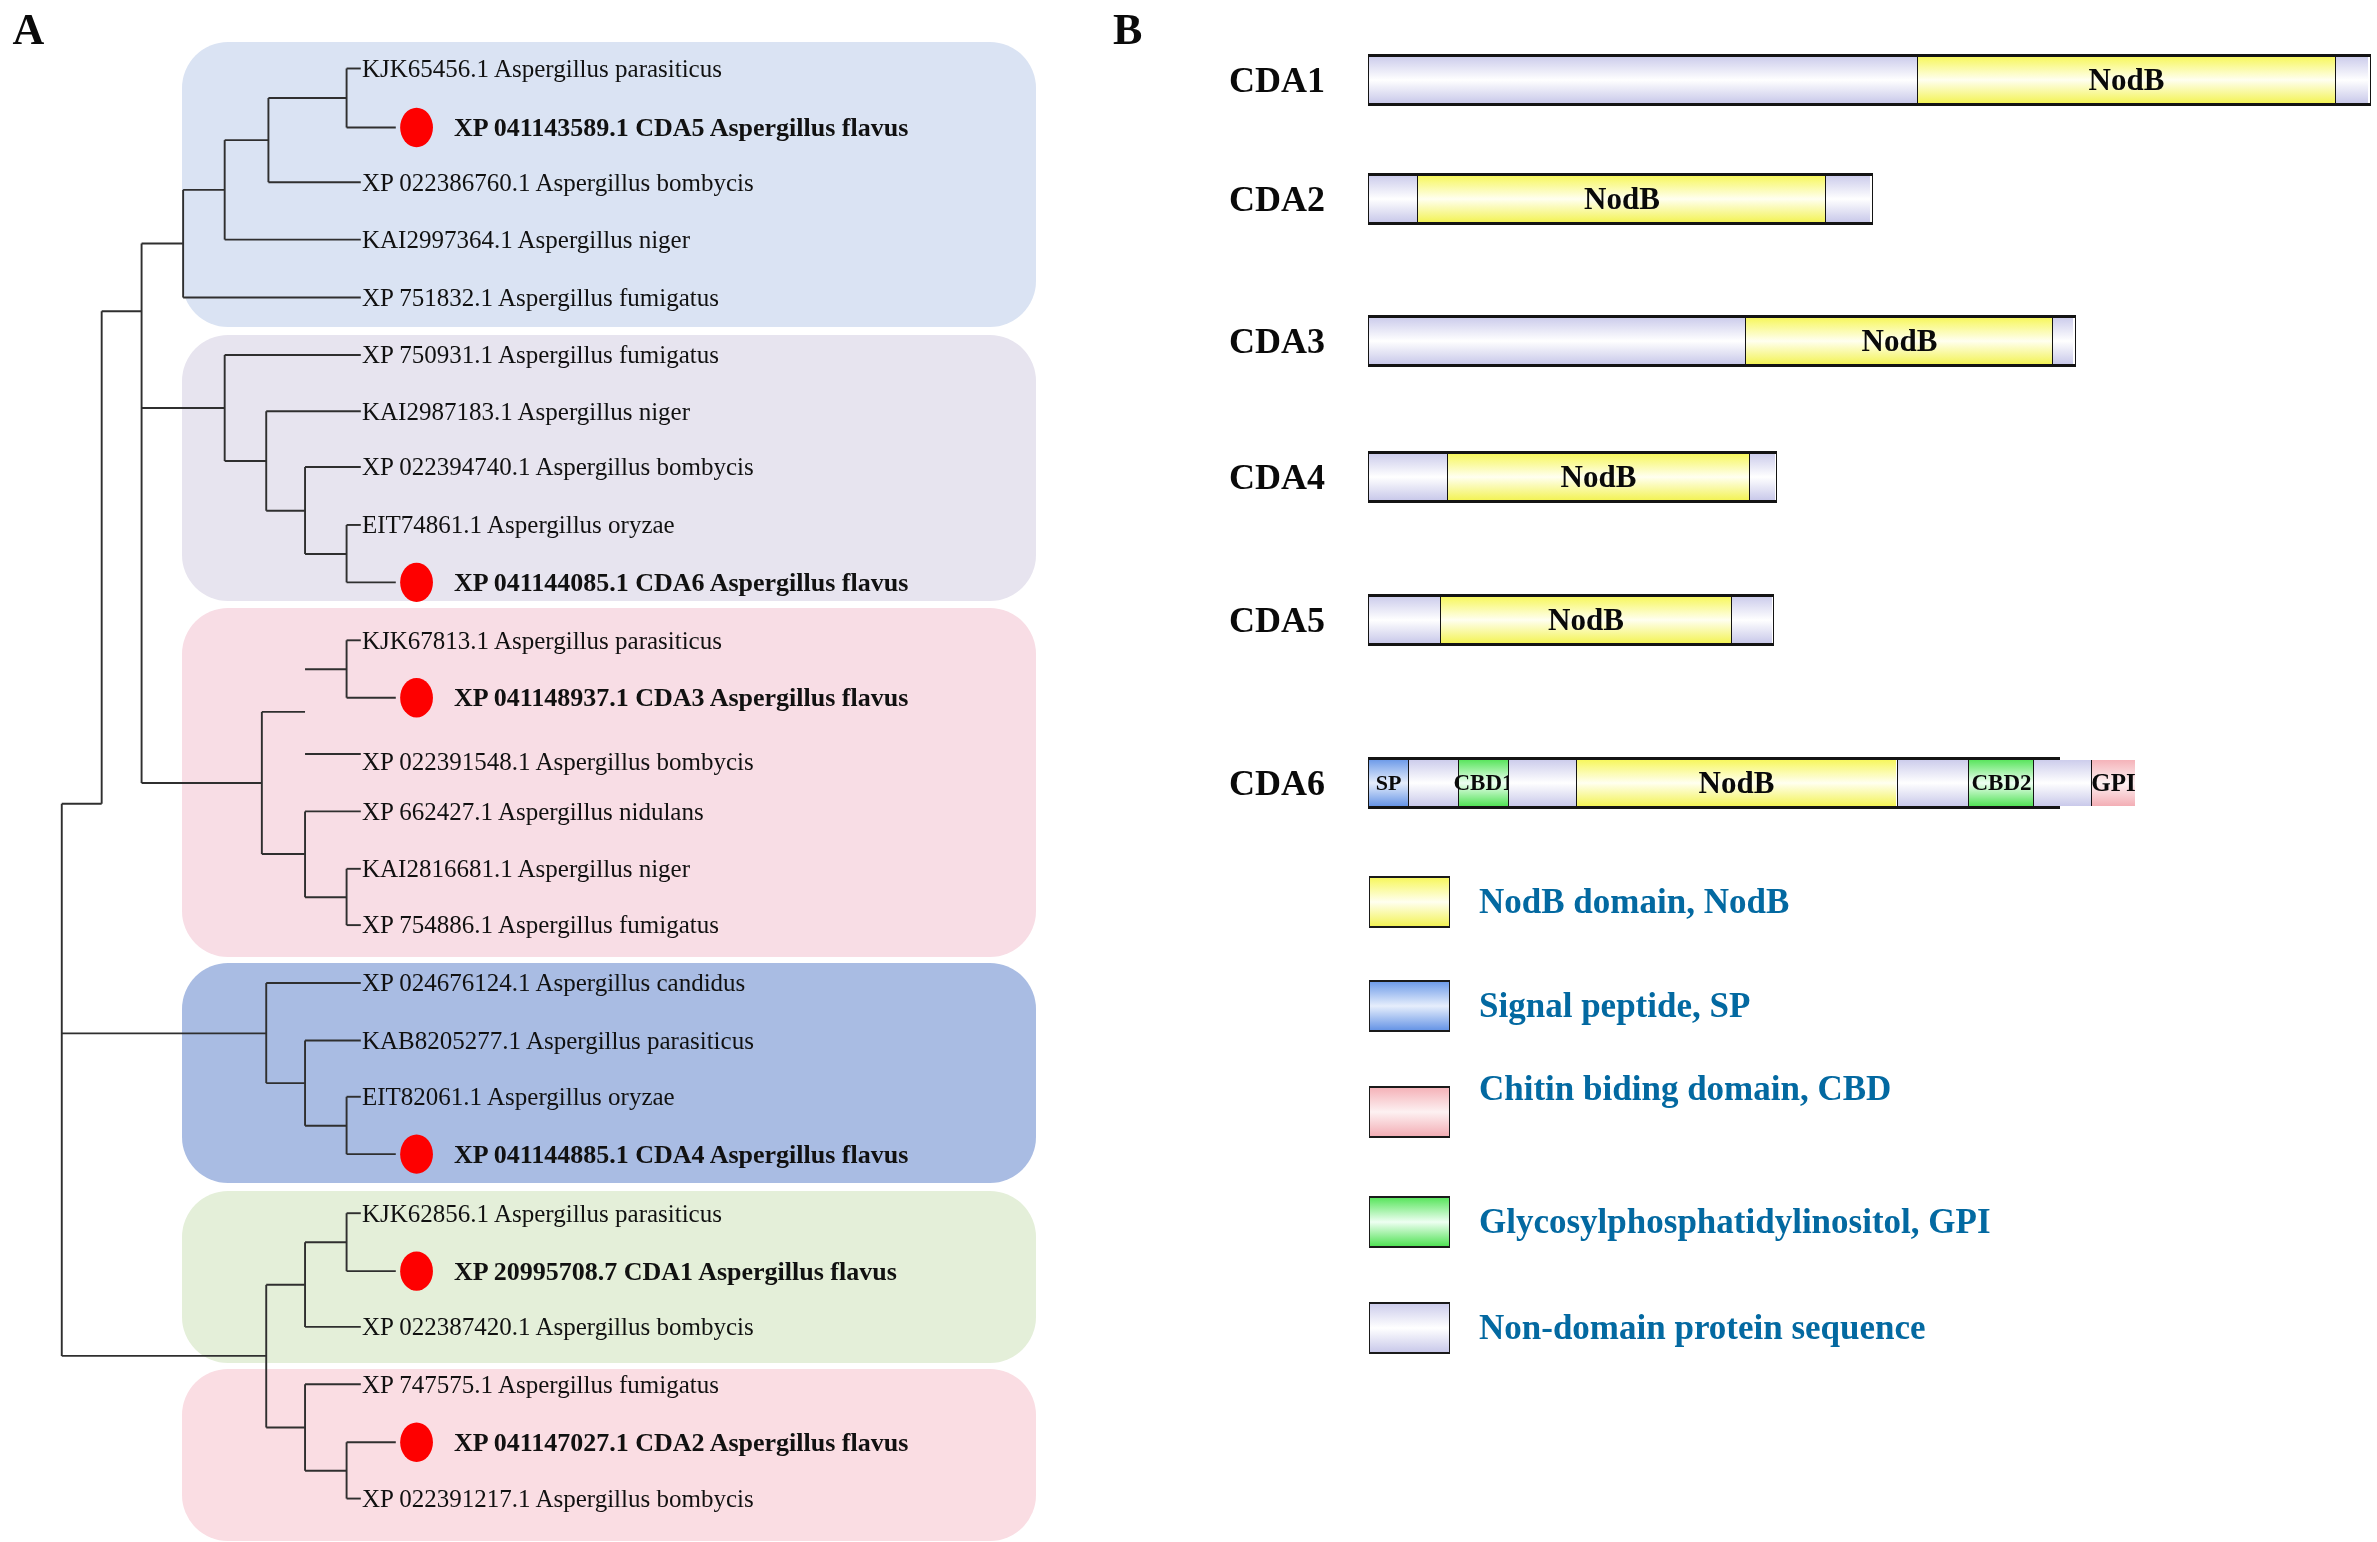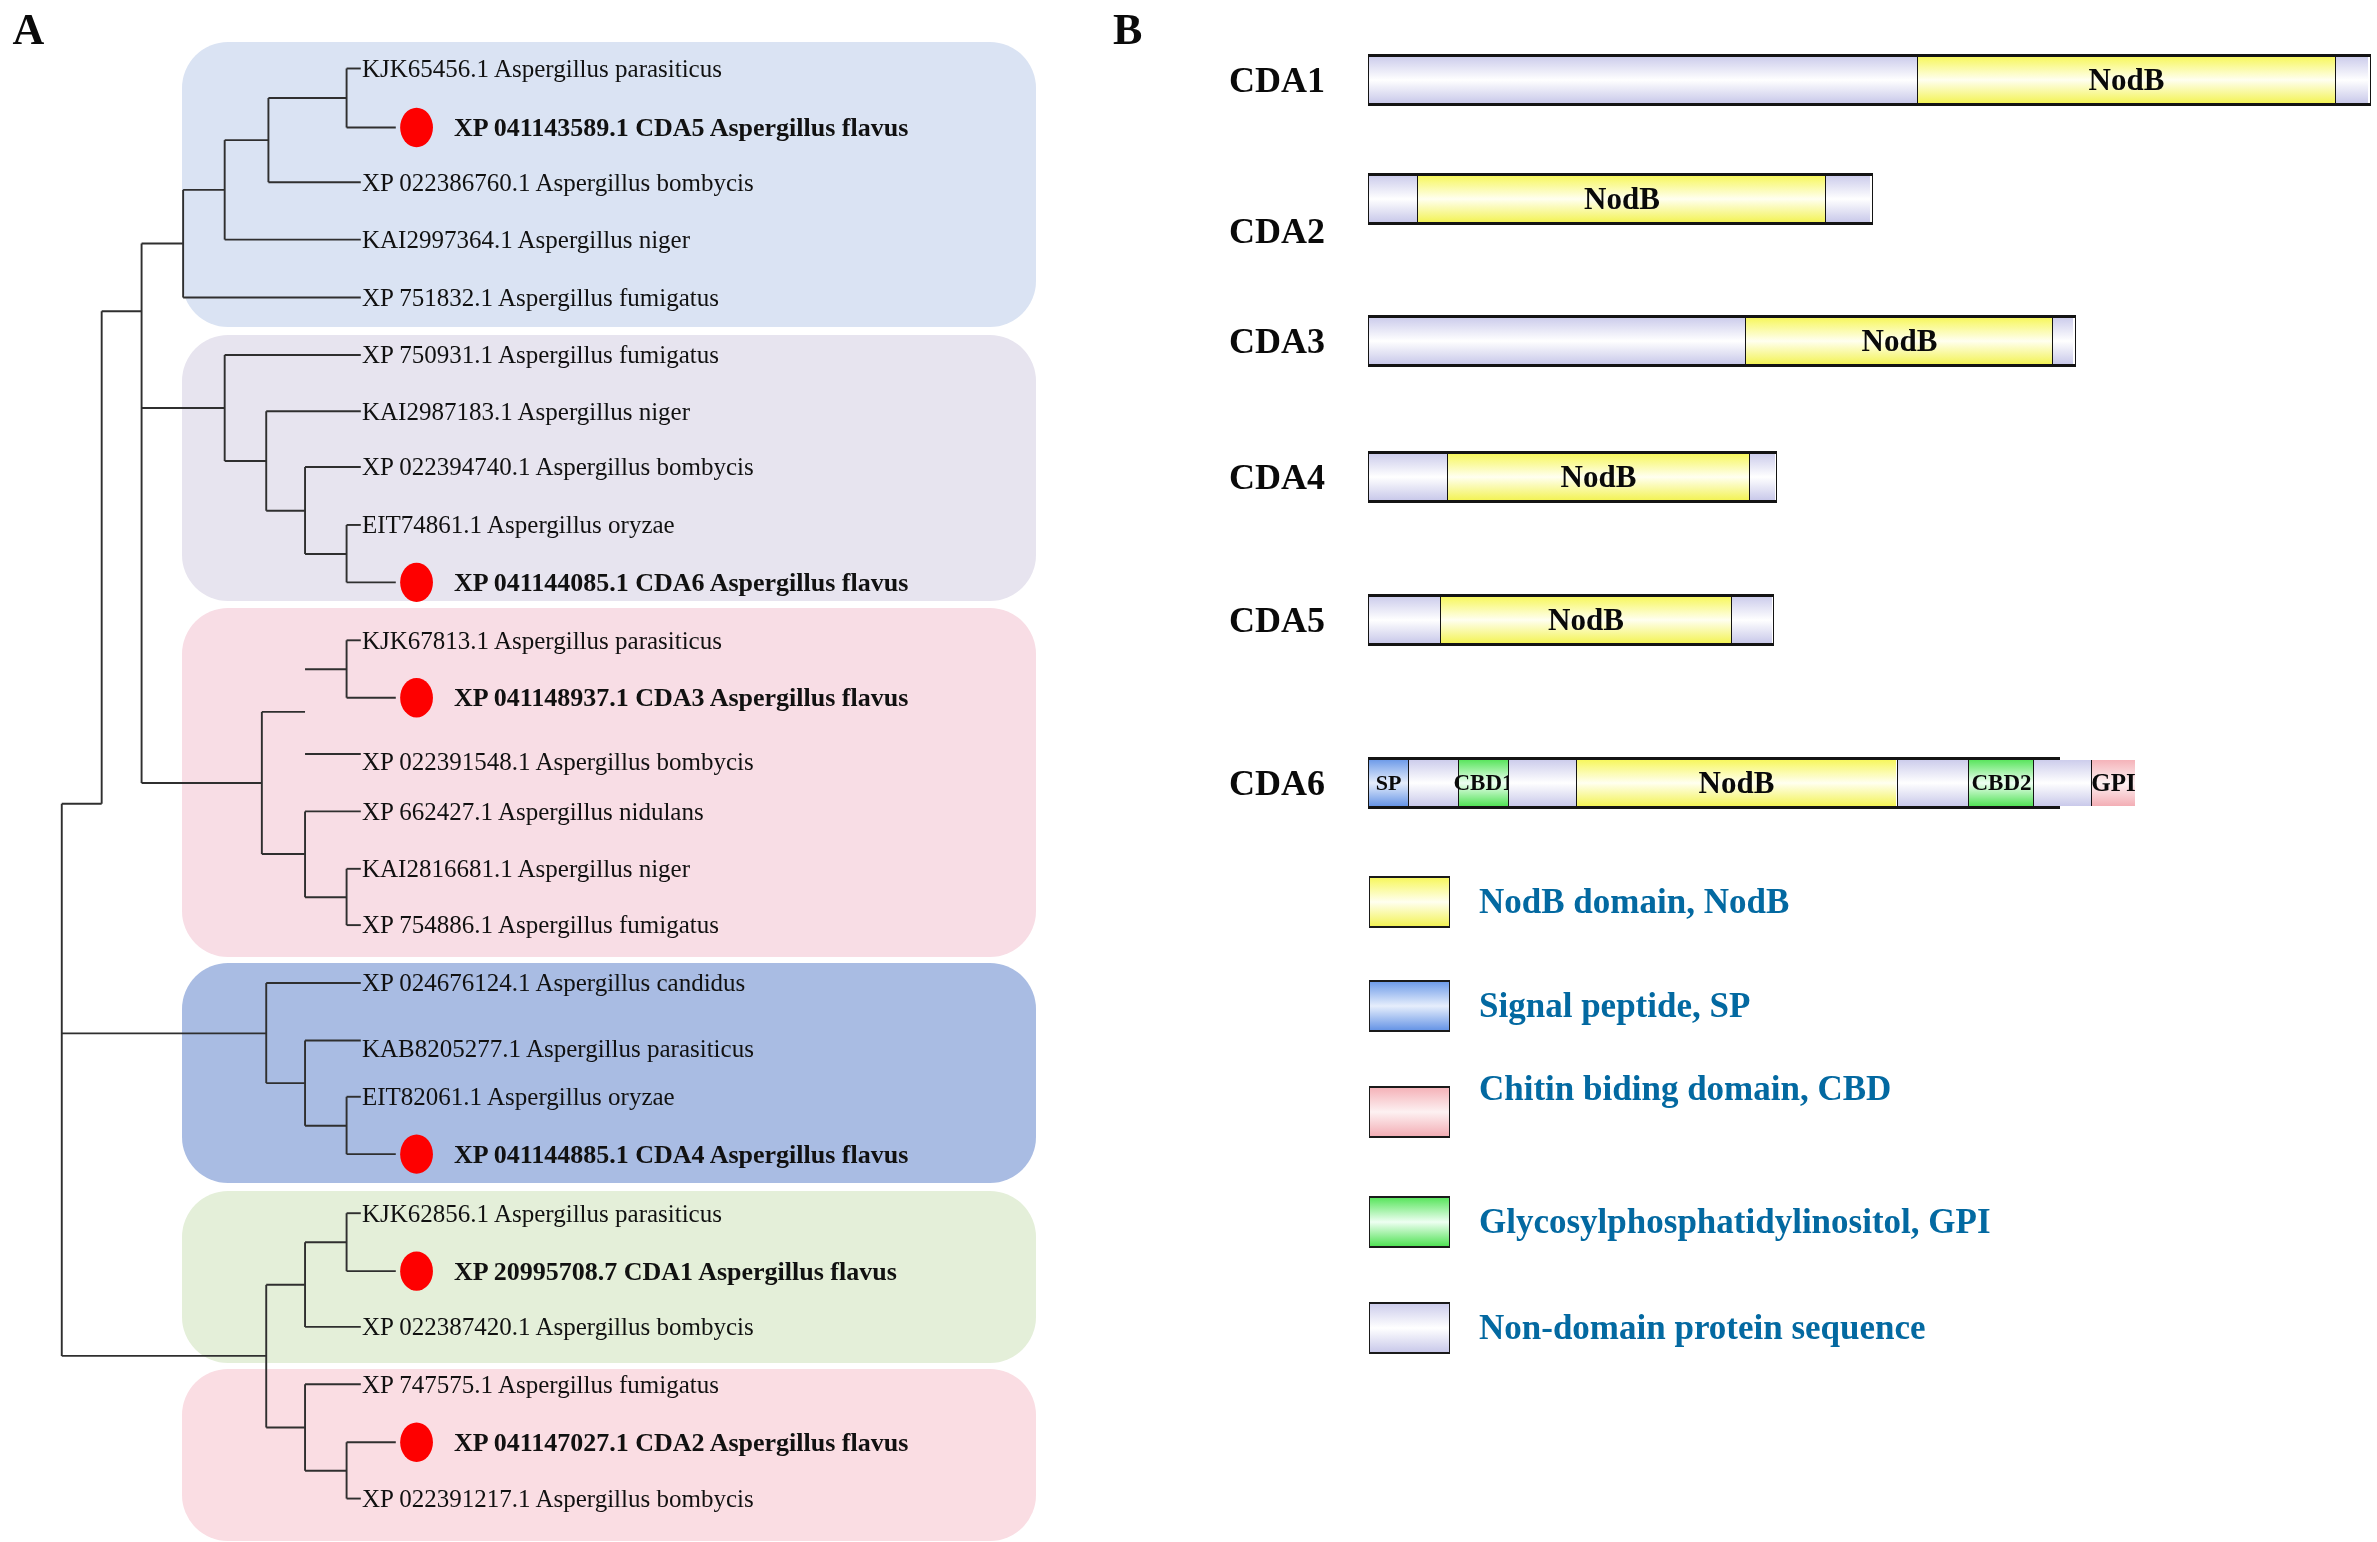--- a/index.html
+++ b/index.html
@@ -168,21 +168,21 @@
     <div class="leaf" style="left: 362px; top: 449px;"><span>XP 022394740.1 </span><span class="sp">Aspergillus bombycis</span></div>
     <div class="leaf" style="left: 362px; top: 507px;"><span>EIT74861.1 </span><span class="sp">Aspergillus oryzae</span></div>
     <div class="leaf hl" style="left: 454px; top: 565px;"><span>XP 041144085.1 CDA6 </span><span class="sp">Aspergillus flavus</span></div>
     <div class="leaf" style="left: 362px; top: 623px;"><span>KJK67813.1 </span><span class="sp">Aspergillus parasiticus</span></div>
     <div class="leaf hl" style="left: 454px; top: 680px;"><span>XP 041148937.1 CDA3 </span><span class="sp">Aspergillus flavus</span></div>
     <div class="leaf" style="left: 362px; top: 736px; margin-top: 8px;"><span>XP 022391548.1 </span><span class="sp">Aspergillus bombycis</span></div>
     <div class="leaf" style="left: 362px; top: 794px;"><span>XP 662427.1 </span><span class="sp">Aspergillus nidulans</span></div>
     <div class="leaf" style="left: 362px; top: 851px;"><span>KAI2816681.1 </span><span class="sp">Aspergillus niger</span></div>
     <div class="leaf" style="left: 362px; top: 907px;"><span>XP 754886.1 </span><span class="sp">Aspergillus fumigatus</span></div>
     <div class="leaf" style="left: 362px; top: 965px;"><span>XP 024676124.1 </span><span class="sp">Aspergillus candidus</span></div>
-    <div class="leaf" style="left: 362px; top: 1023px; margin-top: 8px;"><span>KAB8205277.1 </span><span class="sp">Aspergillus parasiticus</span></div>
+    <div class="leaf" style="left: 362px; top: 1023px;"><span>KAB8205277.1 </span><span class="sp">Aspergillus parasiticus</span></div>
     <div class="leaf" style="left: 362px; top: 1079px;"><span>EIT82061.1 </span><span class="sp">Aspergillus oryzae</span></div>
     <div class="leaf hl" style="left: 454px; top: 1137px;"><span>XP 041144885.1 CDA4 </span><span class="sp">Aspergillus flavus</span></div>
     <div class="leaf" style="left: 362px; top: 1196px;"><span>KJK62856.1 </span><span class="sp">Aspergillus parasiticus</span></div>
     <div class="leaf hl" style="left: 454px; top: 1254px;"><span>XP 20995708.7 CDA1 </span><span class="sp">Aspergillus flavus</span></div>
     <div class="leaf" style="left: 362px; top: 1309px;"><span>XP 022387420.1 </span><span class="sp">Aspergillus bombycis</span></div>
     <div class="leaf" style="left: 362px; top: 1367px;"><span>XP 747575.1 </span><span class="sp">Aspergillus fumigatus</span></div>
     <div class="leaf hl" style="left: 454px; top: 1425px;"><span>XP 041147027.1 CDA2 </span><span class="sp">Aspergillus flavus</span></div>
     <div class="leaf" style="left: 362px; top: 1481px;"><span>XP 022391217.1 </span><span class="sp">Aspergillus bombycis</span></div>
   </div>
 
@@ -190,21 +190,21 @@
 
 <div id="protein-rows">
     <div class="cda-name" style="top: 54px;">CDA1</div>
     <div class="bar" style="left: 1368px; top: 54px; width: 1003px;">
       <div class="seg grad-nondom" style="left: 0px; width: 548px;"></div>
       <div class="seg grad-nodb" style="left: 548px; width: 418px;">
         <span class="dlabel" style="font-size: 31px;">NodB</span>
       </div>
       <div class="seg grad-nondom" style="left: 966px; width: 33px;"></div>
     </div>
-    <div class="cda-name" style="top: 173px; margin-top: 32px;">CDA2</div>
+    <div class="cda-name" style="top: 173px;">CDA2</div>
     <div class="bar" style="left: 1368px; top: 173px; width: 505px;">
       <div class="seg grad-nondom" style="left: 0px; width: 48px;"></div>
       <div class="seg grad-nodb" style="left: 48px; width: 409px;">
         <span class="dlabel" style="font-size: 31px;">NodB</span>
       </div>
       <div class="seg grad-nondom" style="left: 456px; width: 45px;"></div>
     </div>
     <div class="cda-name" style="top: 315px;">CDA3</div>
     <div class="bar" style="left: 1368px; top: 315px; width: 708px;">
       <div class="seg grad-nondom" style="left: 0px; width: 376px;"></div>

